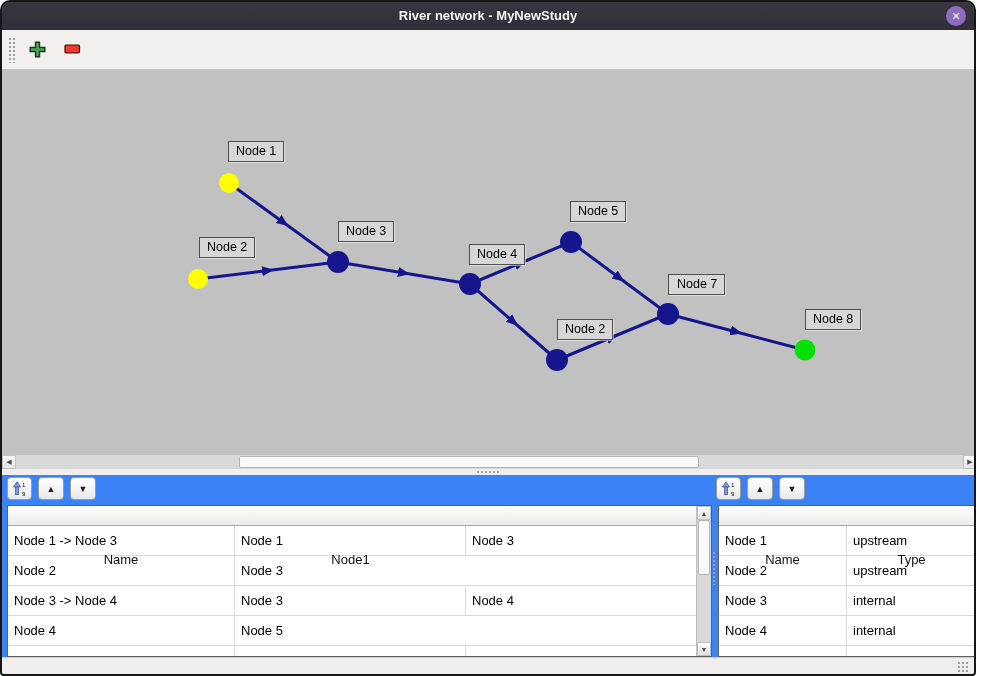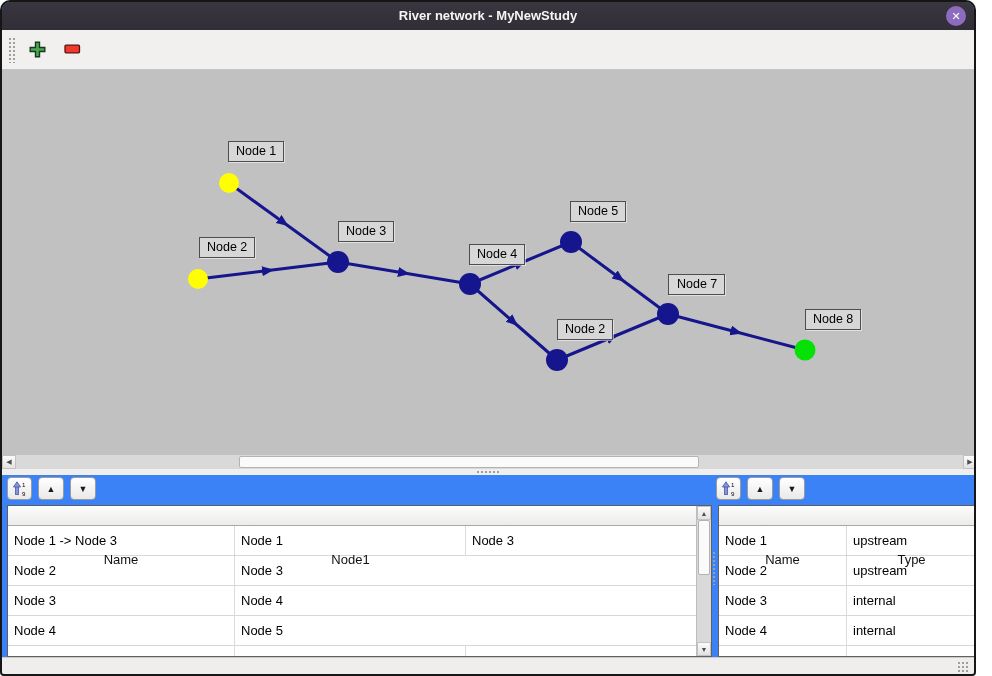--- a/index.html
+++ b/index.html
@@ -219,20 +219,21 @@
       <div class="trow cols3">
         <div class="td">Node 1 -&gt; Node 3</div>
         <div class="td">Node 1</div>
         <div class="td">Node 3</div>
       </div>
       <div class="trow cols3">
         <div class="td">Node 2</div>
         <div class="td">Node 3</div>
       </div>
       <div class="trow cols3">
+        <div class="td">Node 3 -&gt; Node 4</div>
         <div class="td">Node 3</div>
         <div class="td">Node 4</div>
       </div>
       <div class="trow cols3">
         <div class="td">Node 4</div>
         <div class="td">Node 5</div>
       </div>
       <div class="trow cols3 partial">
         <div class="td"></div>
         <div class="td"></div>

